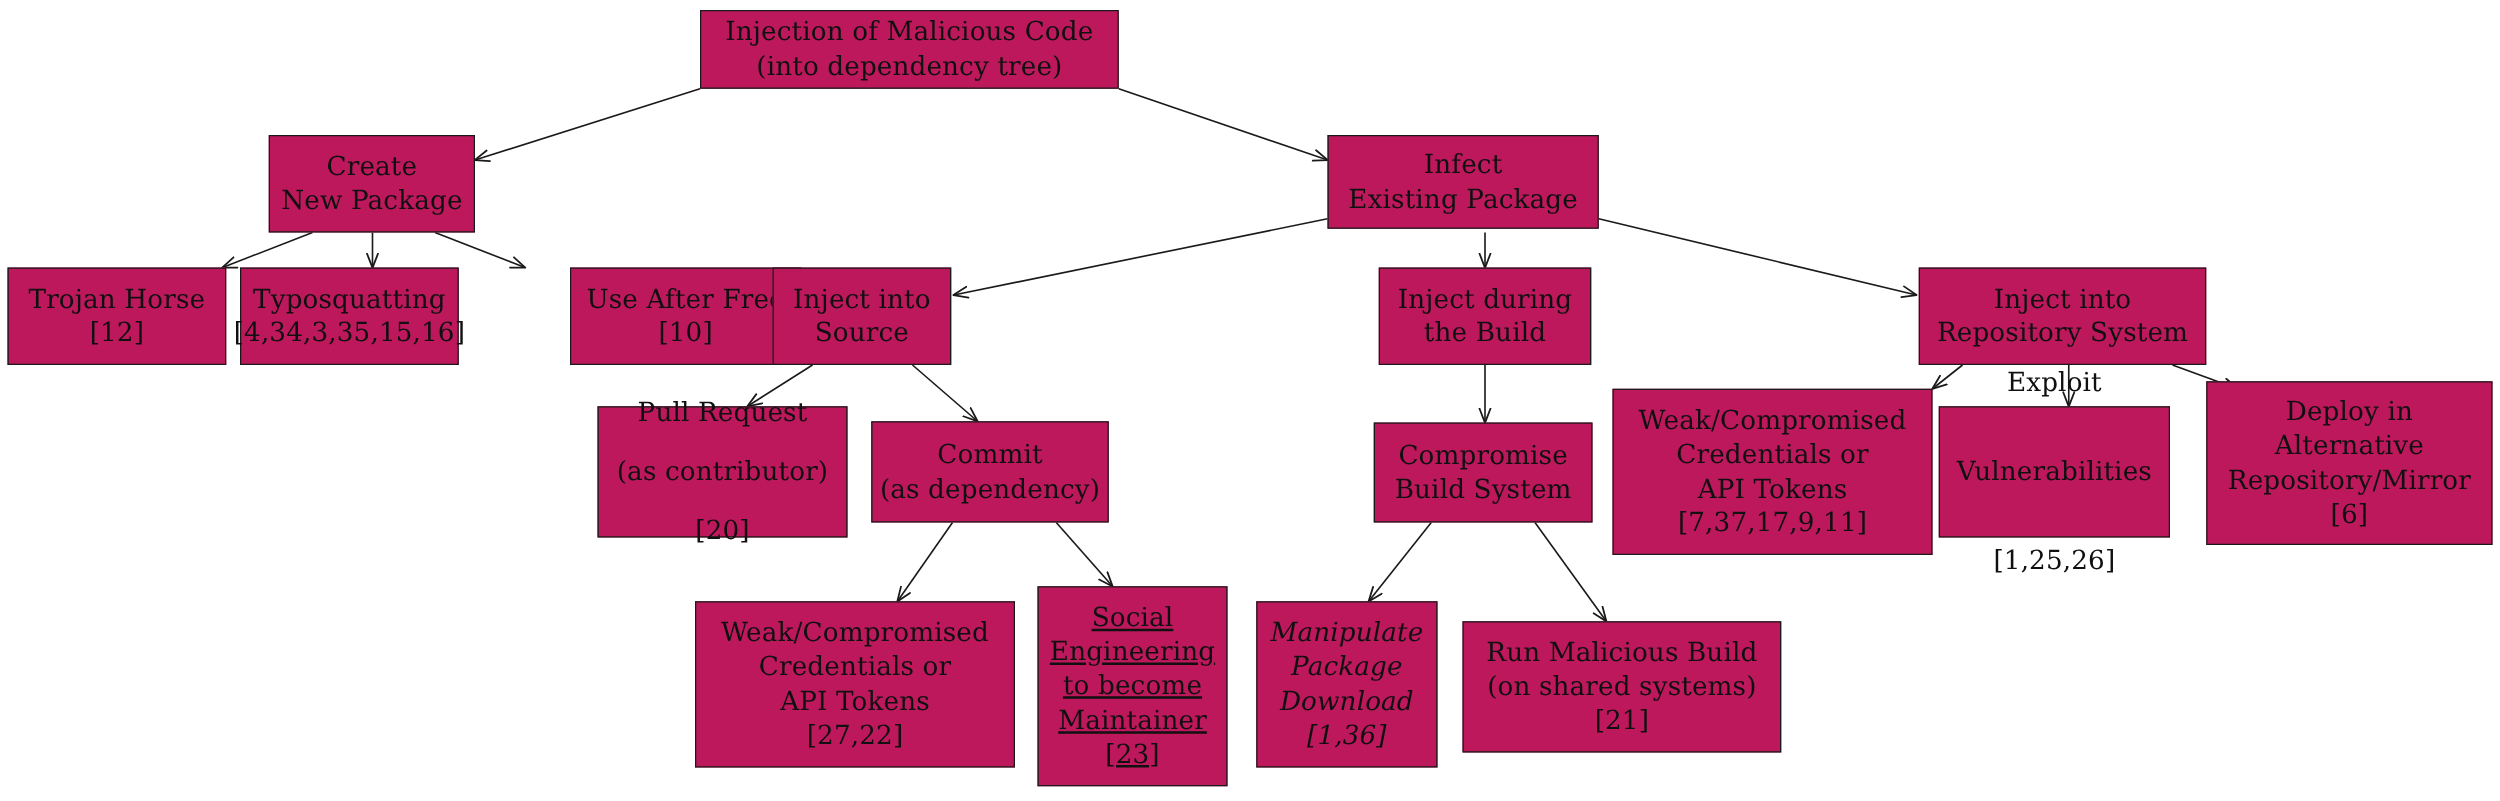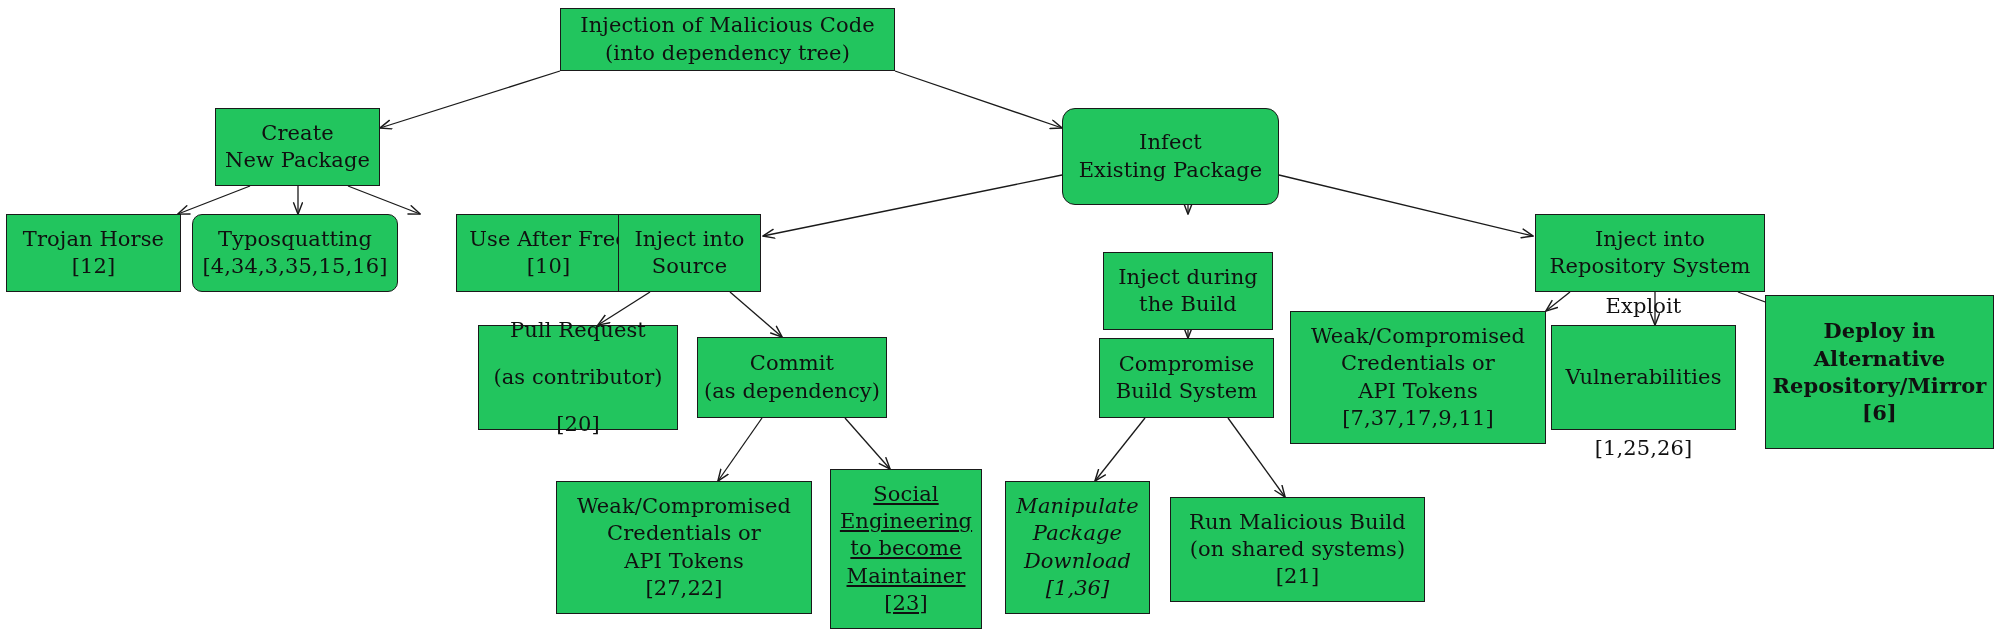--- a/index.html
+++ b/index.html
@@ -21,21 +21,21 @@
     left: 0;
     top: 0;
     width: 2000px;
     height: 641px;
     pointer-events: none;
   }
   .node {
     position: absolute;
     box-sizing: border-box;
     border: 1.4px solid #1a1a1a;
-    background: #22c55e;
+    background: #be185d;
     display: flex;
     flex-direction: column;
     align-items: center;
     justify-content: center;
     text-align: center;
     color: #101010;
     font-size: 21px;
     line-height: 1.30;
     letter-spacing: 0.1px;
     z-index: 2;
@@ -80,42 +80,42 @@
 
   <div class="node" style="left: 560px; top: 8px; width: 335px; height: 63px; border-color: rgb(26, 26, 26); color: rgb(16, 16, 16);">
       <span class="ln">Injection of Malicious Code</span>
       <span class="ln">(into dependency tree)</span>
     </div>
 
   <div class="node" style="left: 215px; top: 108px; width: 165px; height: 78px; border-color: rgb(26, 26, 26); color: rgb(16, 16, 16);">
       <span class="ln">Create</span>
       <span class="ln">New Package</span>
     </div>
-  <div class="node" style="left: 1062px; top: 108px; width: 217px; height: 97px; border-color: rgb(26, 26, 26); color: rgb(16, 16, 16); border-radius: 13px;">
+  <div class="node" style="left: 1062px; top: 108px; width: 217px; height: 75px; border-color: rgb(26, 26, 26); color: rgb(16, 16, 16);">
       <span class="ln">Infect</span>
       <span class="ln">Existing Package</span>
     </div>
 
   <div class="node" style="left: 6px; top: 214px; width: 175px; height: 78px; border-color: rgb(26, 26, 26); color: rgb(16, 16, 16);">
       <span class="ln">Trojan Horse</span>
       <span class="ln">[12]</span>
     </div>
-  <div class="node" style="left: 192px; top: 214px; width: 206px; height: 78px; border-color: rgb(26, 26, 26); color: rgb(16, 16, 16); border-radius: 10px;">
+  <div class="node" style="left: 192px; top: 214px; width: 175px; height: 78px; border-color: rgb(26, 26, 26); color: rgb(16, 16, 16);">
       <span class="ln">Typosquatting</span>
       <span class="ln">[4,34,3,35,15,16]</span>
     </div>
   <div class="node" style="left: 412px; top: 214px; width: 185px; height: 78px; border-color: rgb(26, 26, 26); color: rgb(16, 16, 16); margin-left: 44px;">
       <span class="ln">Use After Free</span>
       <span class="ln">[10]</span>
     </div>
   <div class="node" style="left: 618px; top: 214px; width: 143px; height: 78px; border-color: rgb(26, 26, 26); color: rgb(16, 16, 16);">
       <span class="ln">Inject into</span>
       <span class="ln">Source</span>
     </div>
-  <div class="node" style="left: 1103px; top: 214px; width: 170px; height: 78px; border-color: rgb(26, 26, 26); color: rgb(16, 16, 16); margin-top: 38px;">
+  <div class="node" style="left: 1103px; top: 214px; width: 170px; height: 78px; border-color: rgb(26, 26, 26); color: rgb(16, 16, 16);">
       <span class="ln">Inject during</span>
       <span class="ln">the Build</span>
     </div>
   <div class="node" style="left: 1535px; top: 214px; width: 230px; height: 78px; border-color: rgb(26, 26, 26); color: rgb(16, 16, 16);">
       <span class="ln">Inject into</span>
       <span class="ln">Repository System</span>
     </div>
 
   <div class="node" style="left: 478px; top: 325px; width: 200px; height: 105px; border-color: rgb(26, 26, 26); color: rgb(16, 16, 16); gap: 20px;">
       <span class="ln">Pull Request</span>
@@ -134,21 +134,21 @@
       <span class="ln">Weak/Compromised</span>
       <span class="ln">Credentials or</span>
       <span class="ln">API Tokens</span>
       <span class="ln">[7,37,17,9,11]</span>
     </div>
   <div class="node" style="left: 1551px; top: 325px; width: 185px; height: 105px; border-color: rgb(26, 26, 26); color: rgb(16, 16, 16); gap: 44px;">
       <span class="ln">Exploit</span>
       <span class="ln">Vulnerabilities</span>
       <span class="ln">[1,25,26]</span>
     </div>
-  <div class="node" style="left: 1765px; top: 295px; width: 229px; height: 154px; border-color: rgb(26, 26, 26); color: rgb(16, 16, 16); font-weight: bold;">
+  <div class="node" style="left: 1765px; top: 305px; width: 229px; height: 131px; border-color: rgb(26, 26, 26); color: rgb(16, 16, 16);">
       <span class="ln">Deploy in</span>
       <span class="ln">Alternative</span>
       <span class="ln">Repository/Mirror</span>
       <span class="ln">[6]</span>
     </div>
 
   <div class="node" style="left: 556px; top: 481px; width: 256px; height: 133px; border-color: rgb(26, 26, 26); color: rgb(16, 16, 16);">
       <span class="ln">Weak/Compromised</span>
       <span class="ln">Credentials or</span>
       <span class="ln">API Tokens</span>

